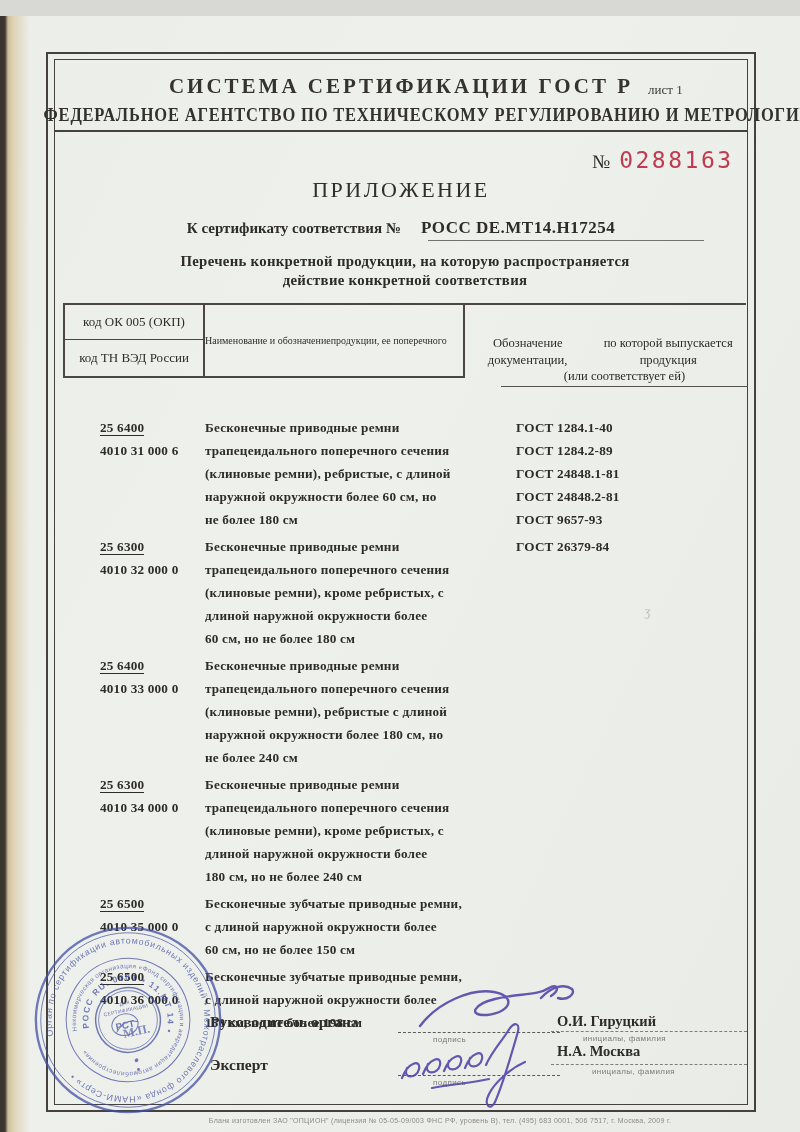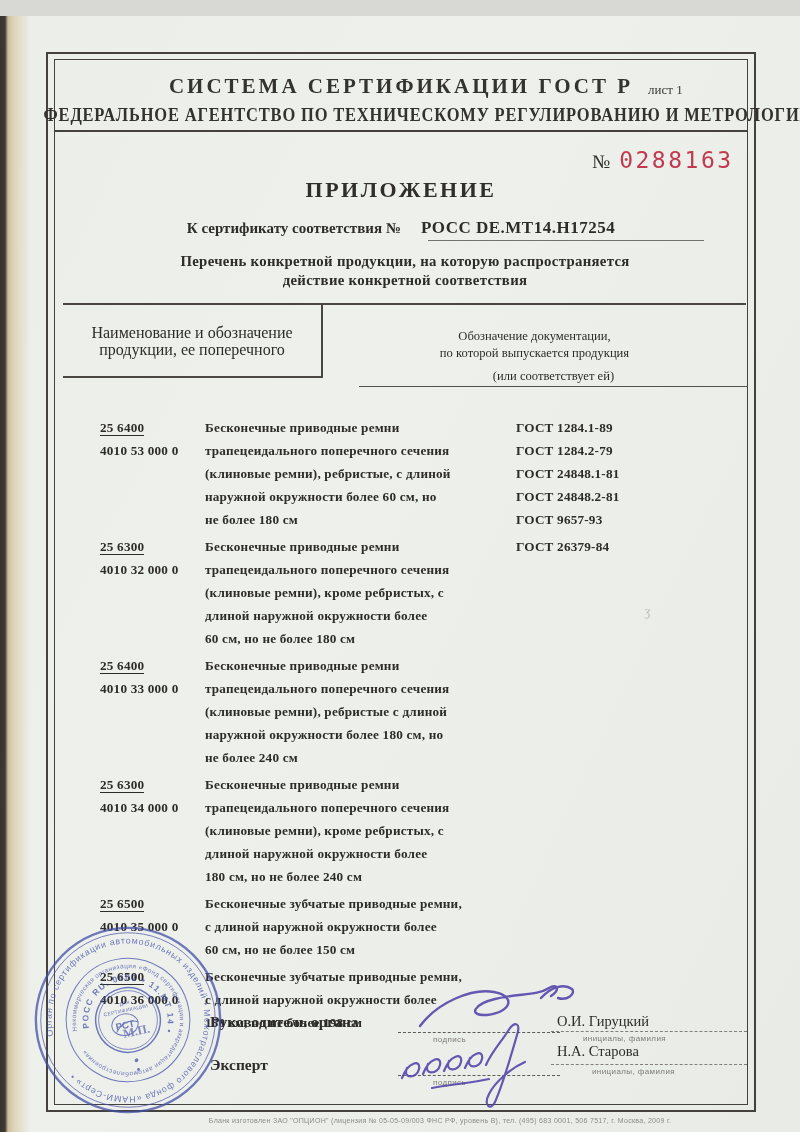--- a/index.html
+++ b/index.html
@@ -15,51 +15,51 @@
   .frame-inner{left:54px;top:43px;width:694px;height:1046px;border:1px solid #45423d}
   .hdr-divider{left:55px;top:114px;width:692px;height:2px;background:#45423d}
   .title{left:54px;top:58px;width:694px;text-align:center;font-weight:bold;font-size:21px;
     letter-spacing:3px;color:#35332f;white-space:nowrap}
   .sheet{left:648px;top:66px;font-size:13px;color:#3c3a36}
   .agency{left:54px;top:88px;width:694px;text-align:center;font-weight:bold;font-size:16px;
     letter-spacing:.8px;color:#34322e;transform:scale(1.03,1.2);transform-origin:50% 0;white-space:nowrap}
   .numline{left:592px;top:131px;display:flex;align-items:baseline;gap:9px}
   .numsign{font-size:19px;color:#2f2d2a}
   .numdigits{font-family:"DejaVu Sans Mono",monospace;font-size:23px;letter-spacing:2.5px;color:#c23a50}
-  .apx-title{left:54px;top:161px;width:694px;text-align:center;font-weight:bold;font-size:22px;letter-spacing:2.5px;color:#302e2b}
+  .apx-title{left:54px;top:161px;width:694px;text-align:center;font-weight:normal;font-size:22px;letter-spacing:2.5px;color:#302e2b}
   .certline{left:54px;top:202px;width:694px;text-align:center;white-space:nowrap}
   .certlabel{font-weight:bold;font-size:15px}
   .certvalue{font-weight:bold;font-size:17px;letter-spacing:.5px;margin-left:16px}
   .cert-underline{left:428px;top:224px;width:276px;height:1px;background:#74726c}
   .purpose{left:54px;width:702px;text-align:center;font-weight:bold;font-size:14.8px;letter-spacing:.3px}
   .p1{top:237px}.p2{top:256px}
   
   .thead{left:63px;top:287px;width:683px;height:75px;border-top:2px solid #4a4742;display:flex}
   .tc1{width:142px;border-left:2px solid #4a4742;border-right:2px solid #4a4742;border-bottom:2px solid #4a4742;display:flex;flex-direction:column}
   .tc1a{height:35px;border-bottom:1.5px solid #4a4742;display:flex;align-items:center;justify-content:center;font-size:13px}
   .tc1b{flex:1;display:flex;align-items:center;justify-content:center;font-size:13px}
-  .tc2{width:260px;border-right:2px solid #4a4742;border-bottom:2px solid #4a4742;display:flex;flex-direction:column;align-items:center;justify-content:center;font-size:16px;line-height:17px;text-align:center}
-  .tc3{flex:1;position:relative;display:flex;flex-direction:column;align-items:center;padding-top:23px;font-size:12.6px;line-height:17px;text-align:center}
+  .tc2{width:260px;border-right:2px solid #4a4742;border-bottom:2px solid #4a4742;display:flex;flex-direction:row;align-items:center;font-size:10px;line-height:17px;text-align:center}
+  .tc3{flex:1;position:relative;display:flex;flex-direction:row;align-items:flex-start;padding-top:30px;font-size:12.6px;line-height:17px;text-align:center}
   .tc3-note{position:absolute;left:36px;right:-2px;bottom:-9px;border-bottom:1.5px solid #55524d;text-align:center;font-size:12.6px;padding-bottom:1px}
   
   .plist{left:63px;top:400px;width:683px}
   .pblock{display:grid;grid-template-columns:142px 311px 1fr;margin-bottom:4px;font-weight:bold;font-size:13.2px;letter-spacing:.2px;color:#2e2c29}
   .codes{padding-left:37px}
   .code{height:23px;line-height:23px;white-space:nowrap}
   .code .u{border-bottom:1.6px solid #2e2c29}
   .nline,.dline{height:23px;line-height:23px;white-space:nowrap}
   
   .role{left:210px;font-weight:bold;font-size:15.5px}
   .r1{top:997px}.r2{top:1040px}
   .sigline{height:0;border-top:1.2px dashed #5d5b55}
   .s1{left:398px;top:1016px;width:162px}
   .s2{left:398px;top:1059px;width:162px}
   .tinylabel{font-family:"Liberation Sans",sans-serif;font-size:8px;color:#7d7b75;letter-spacing:.4px}
   .sl1{left:433px;top:1019px}.sl2{left:433px;top:1062px}
-  .signame{font-weight:normal;font-size:14.5px;white-space:nowrap}
+  .signame{font-weight:bold;font-size:14.5px;white-space:nowrap}
   .n1{left:557px;top:997px}.n2{left:557px;top:1027px}
   .nameline{height:0;border-top:1.2px dashed #807e78}
   .nl1{left:551px;top:1015px;width:196px}
   .nl2{left:551px;top:1048px;width:196px}
   .nlab1{left:583px;top:1018px}.nlab2{left:592px;top:1051px}
   .fineprint{left:110px;top:1101px;width:660px;text-align:center;font-family:"Liberation Sans",sans-serif;font-size:7px;color:#8d8b85;letter-spacing:.3px}
   .smudge{left:644px;top:588px;width:10px;height:22px;color:#9a988f;font-size:14px;transform:rotate(8deg);opacity:.55}
   .inks{left:0;top:0;width:800px;height:1132px;pointer-events:none}
   .stampbox{left:30px;top:906px;width:196px;height:196px}
 </style>
@@ -87,47 +87,51 @@
   <div class="abs certline">
     <span class="certlabel">К сертификату соответствия №</span>
     <span class="certvalue">РОСС DE.MT14.H17254</span>
   </div>
   <div class="abs cert-underline"></div>
 
   <div class="abs purpose p1">Перечень конкретной продукции,  на которую распространяется</div>
   <div class="abs purpose p2">действие конкретной соответствия</div>
 
   <div class="abs thead">
+    <div class="tc1">
+      <div class="tc1a">код ОК 005 (ОКП)</div>
+      <div class="tc1b">код ТН ВЭД России</div>
+    </div>
     <div class="tc2">
       <div>Наименование и обозначение</div>
       <div>продукции, ее поперечного</div>
     </div>
     <div class="tc3">
       <div>Обозначение документации,</div>
       <div>по которой выпускается продукция</div>
       <div class="tc3-note">(или соответствует ей)</div>
     </div>
   </div>
 
   <div class="abs plist">
       <div class="pblock">
         <div class="codes">
           <div class="code"><span class="u">25 6400</span></div>
-          <div class="code">4010 53 000 0</div>
+          <div class="code">4010 31 000 6</div>
         </div>
         <div class="names">
           <div class="nline">Бесконечные приводные ремни</div>
           <div class="nline">трапецеидального поперечного сечения</div>
           <div class="nline">(клиновые ремни), ребристые, с длиной</div>
           <div class="nline">наружной окружности более 60 см, но</div>
           <div class="nline">не более 180 см</div>
         </div>
         <div class="docs">
-          <div class="dline">ГОСТ 1284.1-89</div>
-          <div class="dline">ГОСТ 1284.2-79</div>
+          <div class="dline">ГОСТ 1284.1-40</div>
+          <div class="dline">ГОСТ 1284.2-89</div>
           <div class="dline">ГОСТ 24848.1-81</div>
           <div class="dline">ГОСТ 24848.2-81</div>
           <div class="dline">ГОСТ 9657-93</div>
         </div>
       </div>
       <div class="pblock">
         <div class="codes">
           <div class="code"><span class="u">25 6300</span></div>
           <div class="code">4010 32 000 0</div>
         </div>
@@ -196,21 +200,21 @@
       </div>
     </div>
 
   <div class="abs role r1">Руководитель органа</div>
   <div class="abs role r2">Эксперт</div>
   <div class="abs sigline s1"></div>
   <div class="abs sigline s2"></div>
   <div class="abs tinylabel sl1">подпись</div>
   <div class="abs tinylabel sl2">подпись</div>
   <div class="abs signame n1">О.И. Гируцкий</div>
-  <div class="abs signame n2">Н.А. Старова</div>
+  <div class="abs signame n2">Н.А. Москва</div>
   <div class="abs nameline nl1"></div>
   <div class="abs nameline nl2"></div>
   <div class="abs tinylabel nlab1">инициалы, фамилия</div>
   <div class="abs tinylabel nlab2">инициалы, фамилия</div>
 
   <div class="abs smudge">ʒ</div>
 
   <svg class="abs stampbox" viewBox="0 0 200 200">
     <defs>
       <path id="rA" d="M 22 100 A 78 78 0 0 1 178 100 A 78 78 0 0 1 22 100"></path>

